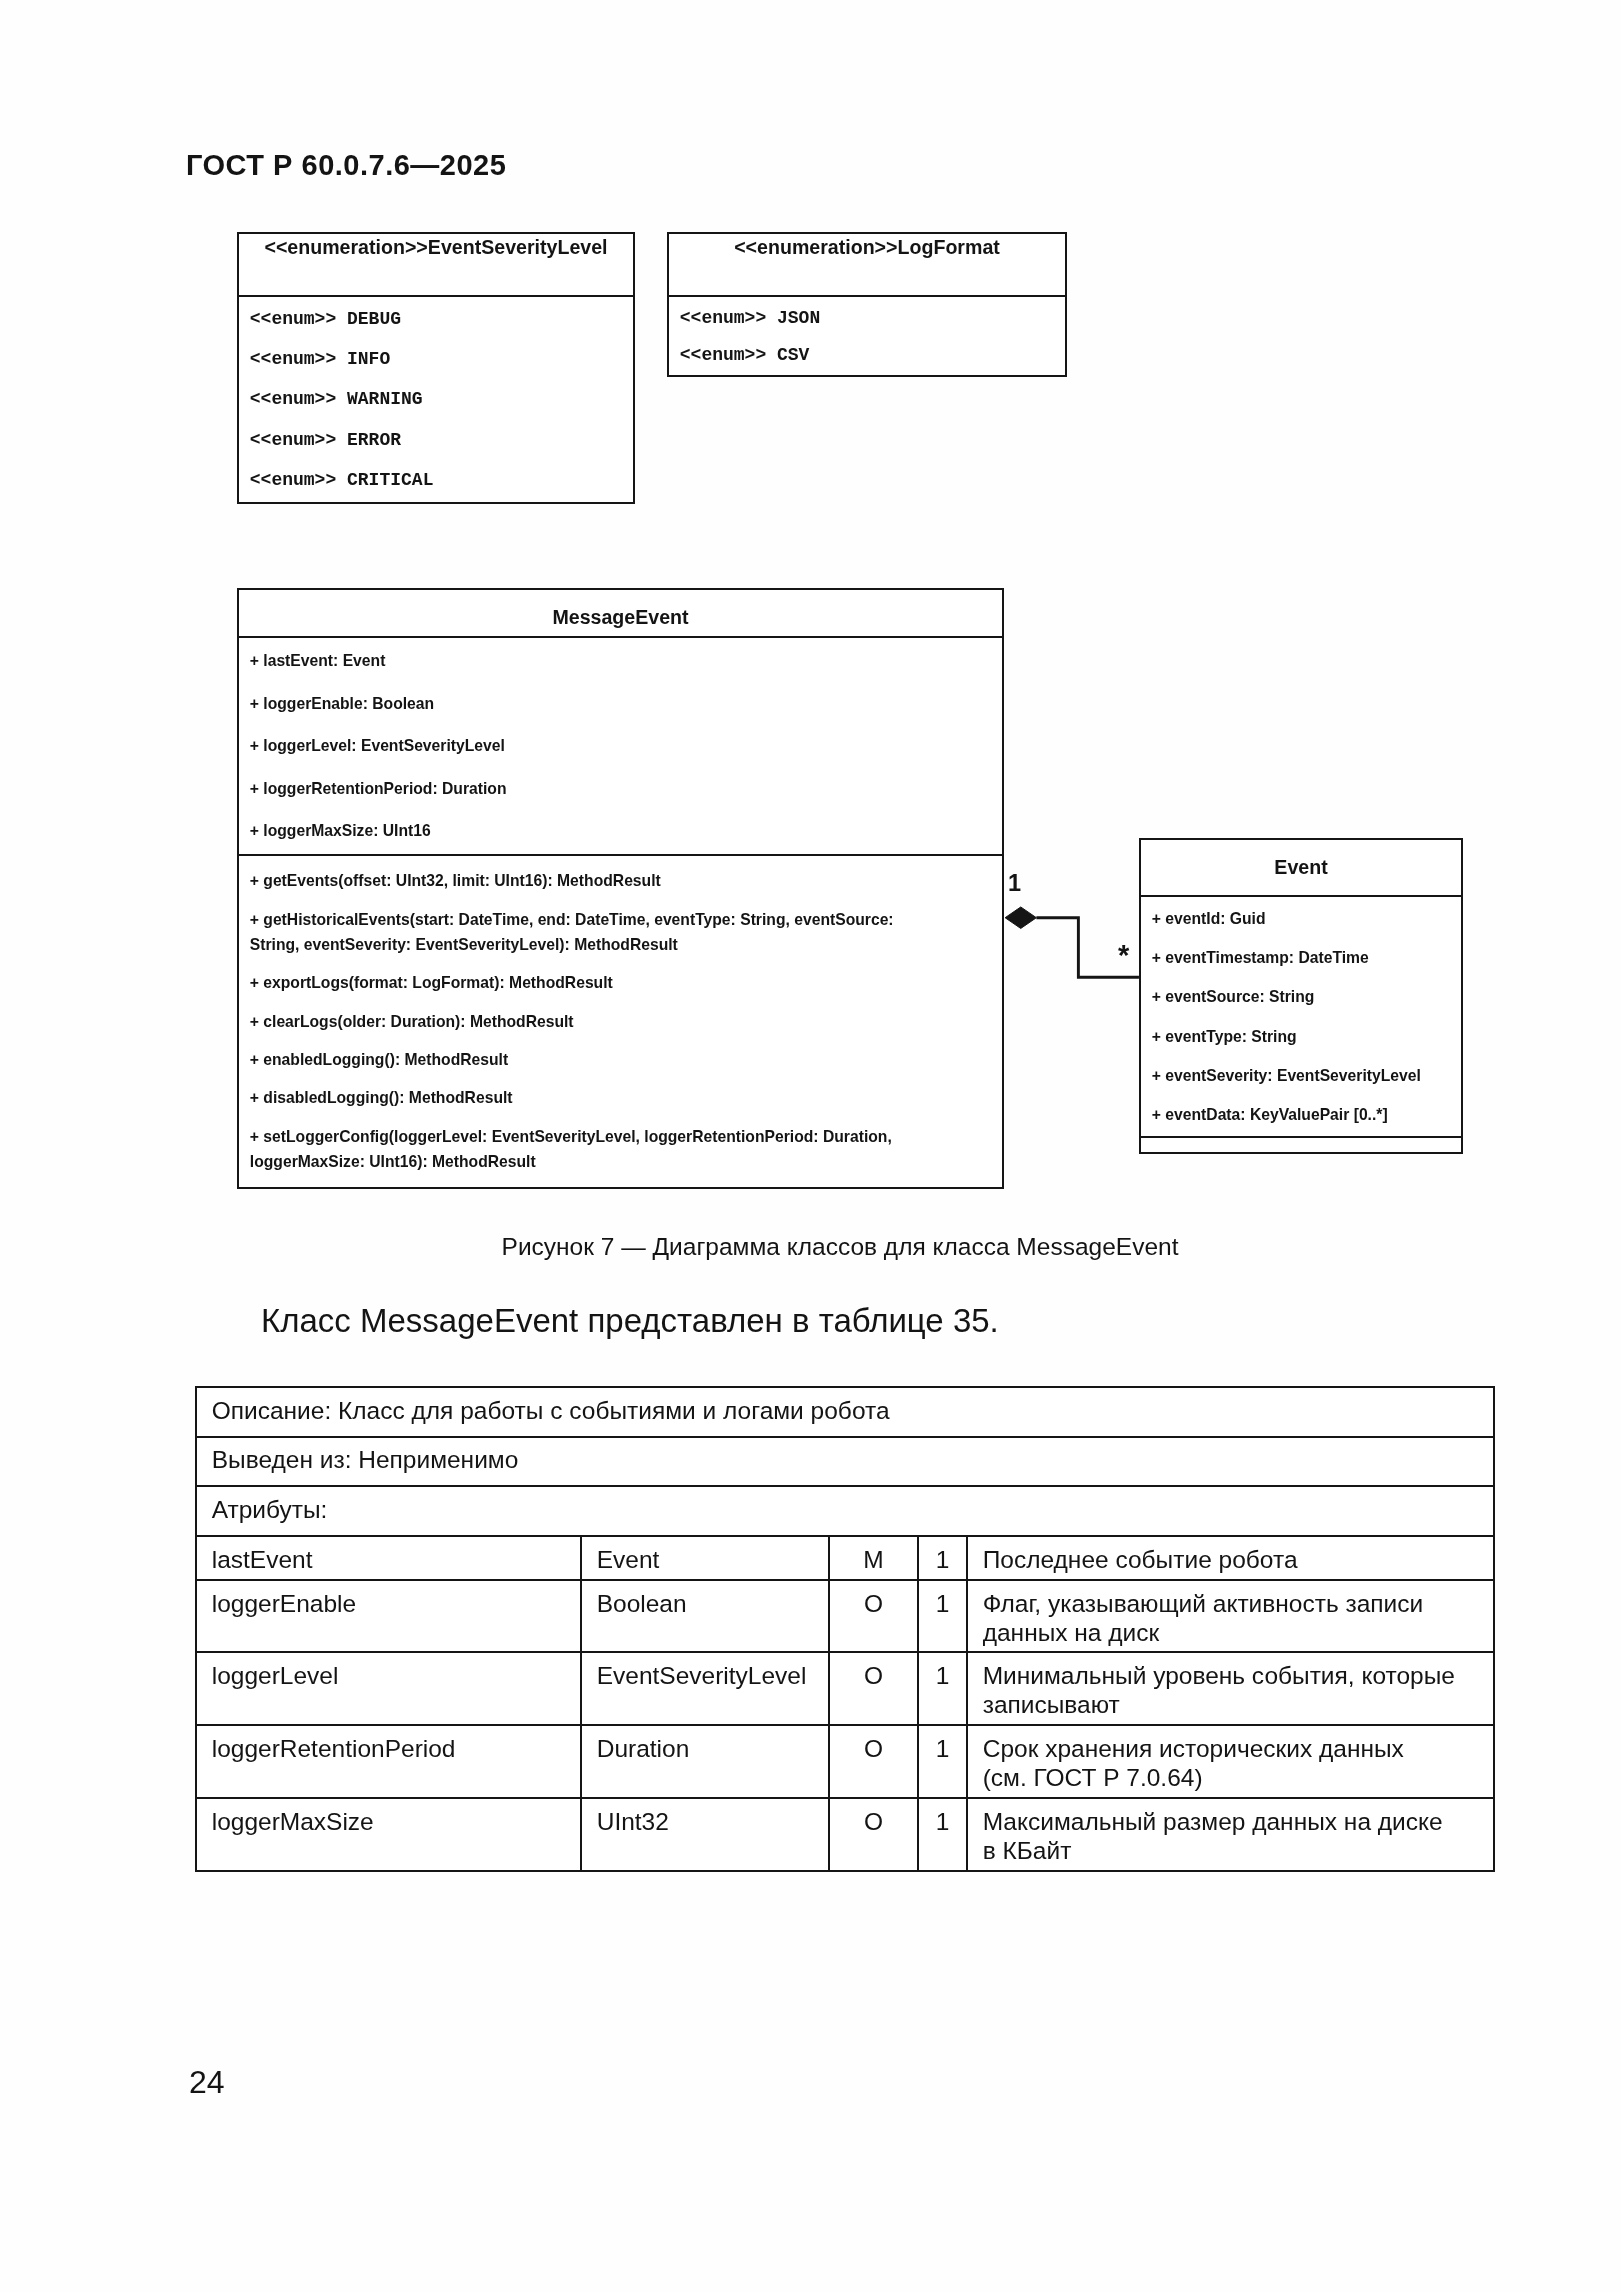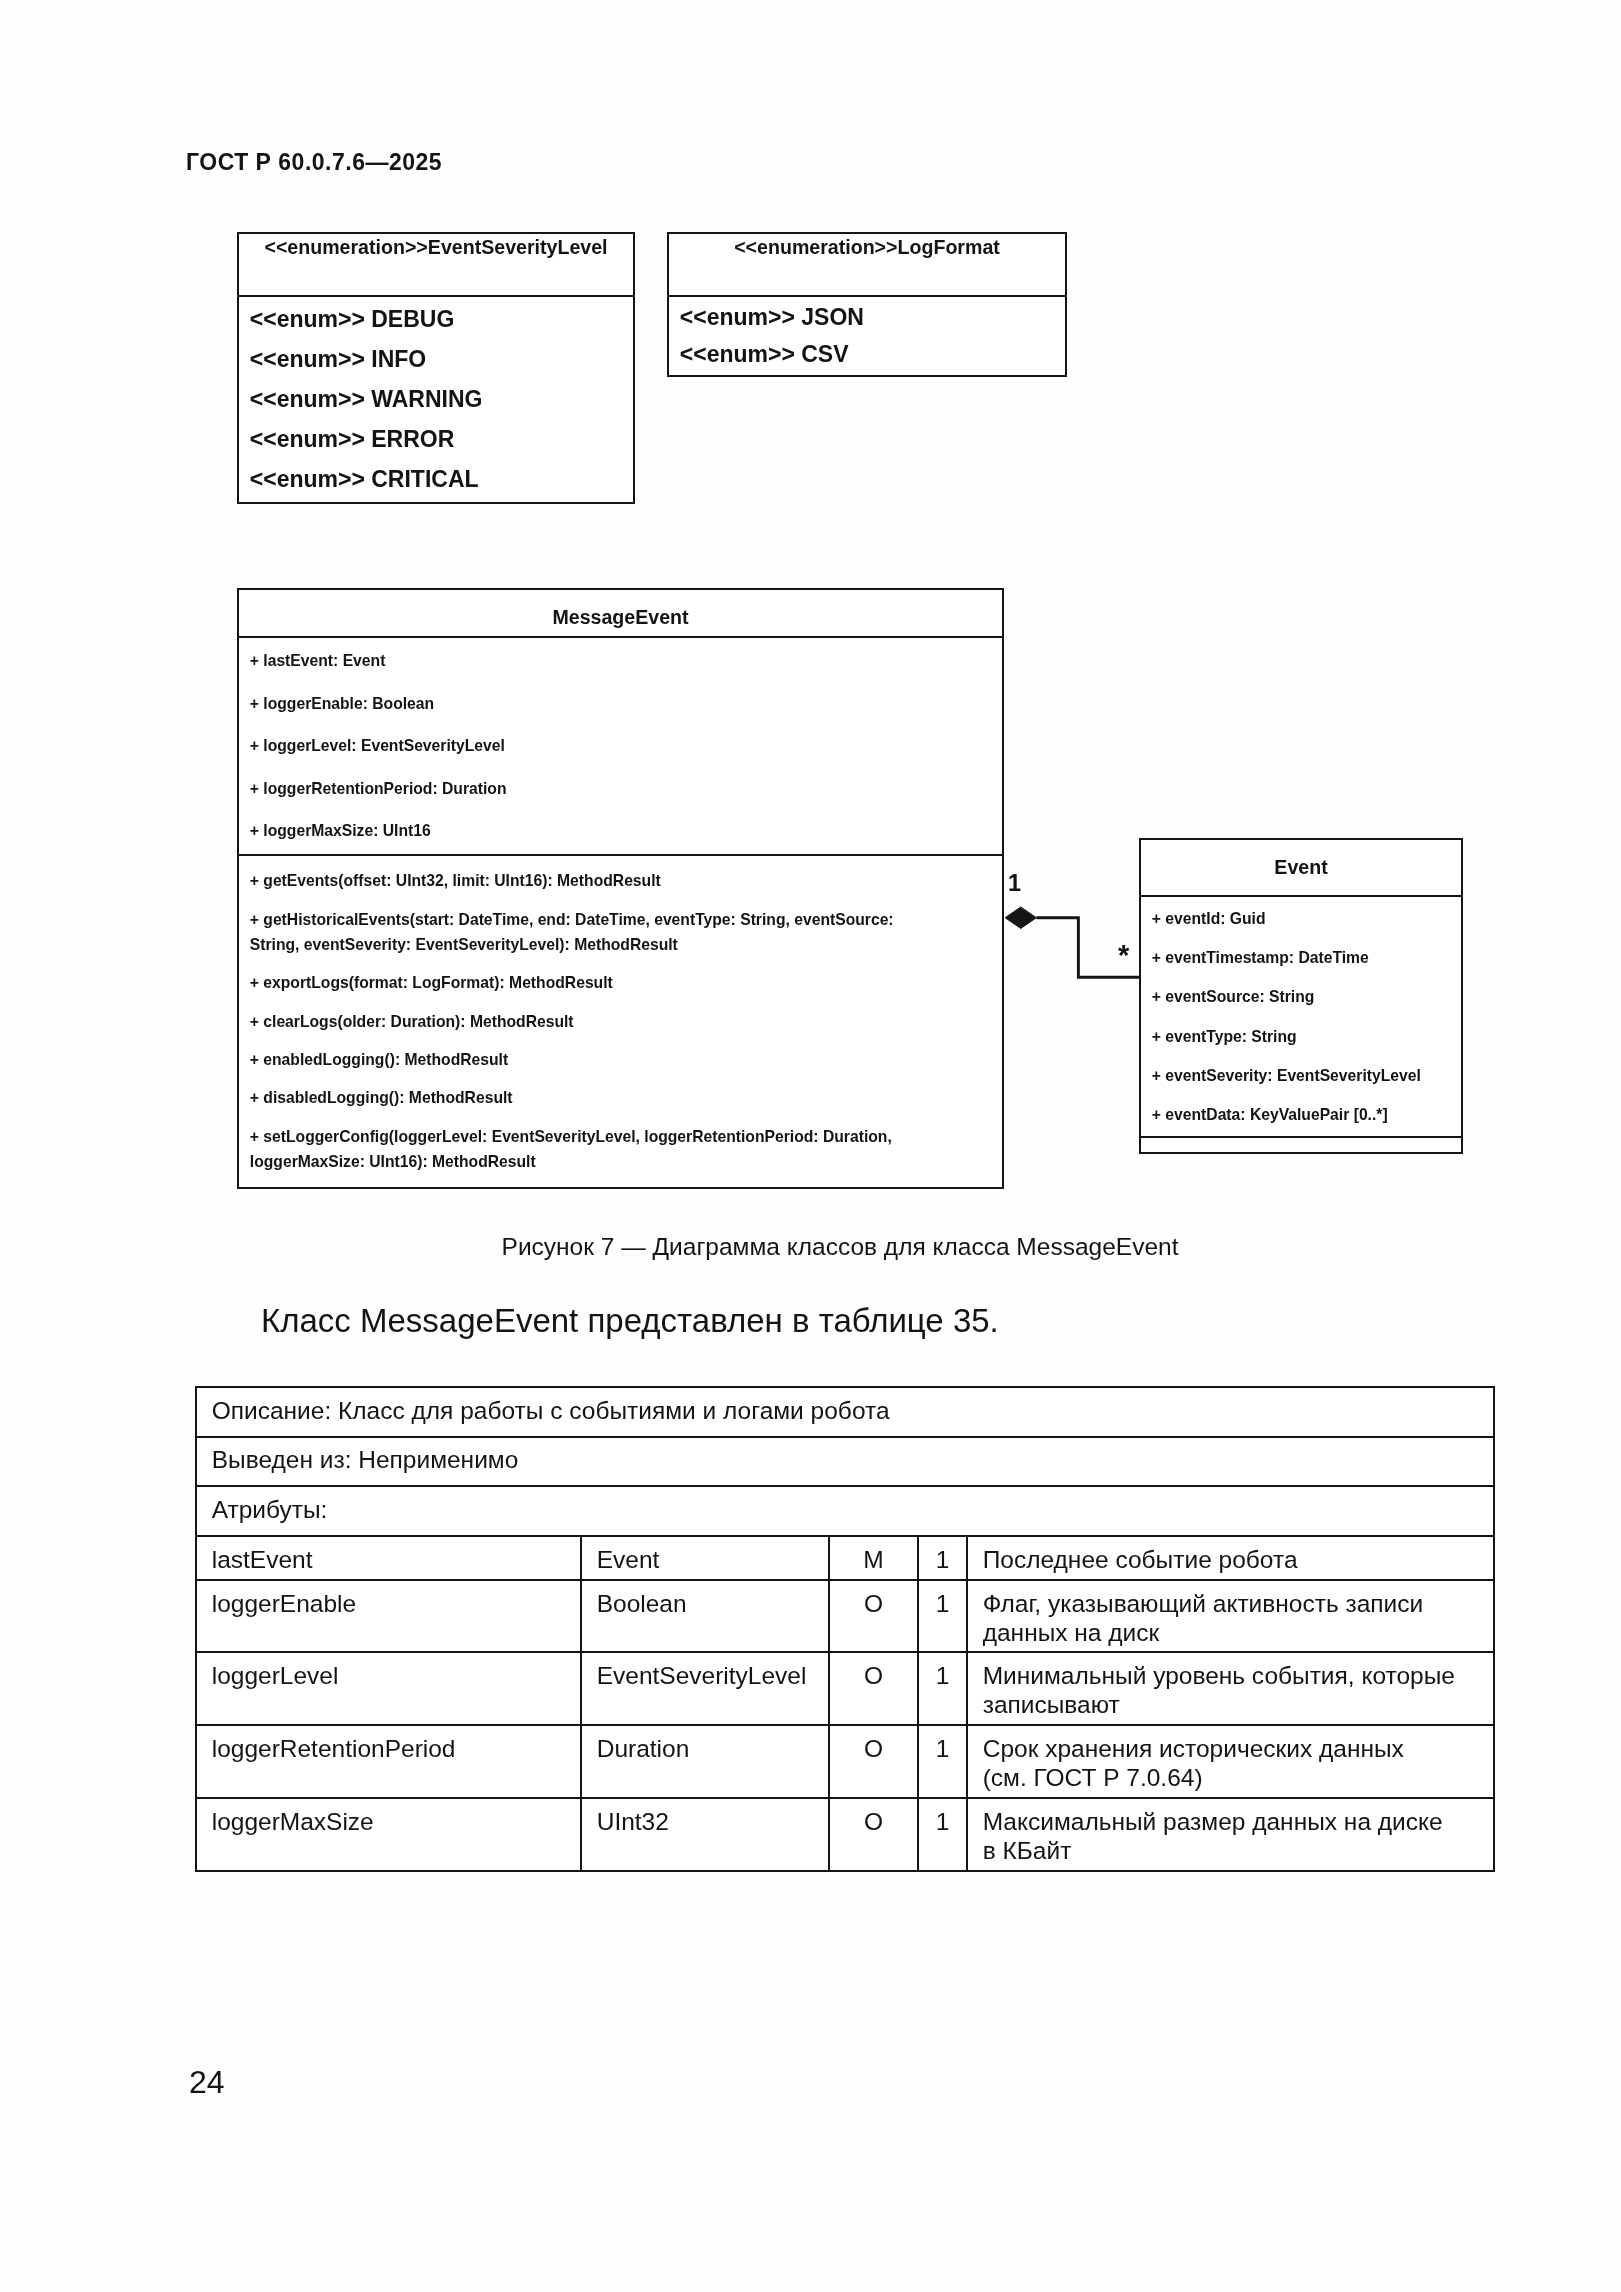--- a/index.html
+++ b/index.html
@@ -1,37 +1,37 @@
 <!DOCTYPE html>
 <html><head>
 <meta charset="utf-8">
 <style>
   html,body{margin:0;padding:0;background:#ffffff;}
   .page{
     position:relative;width:1621px;height:2293px;background:#fefefe;
     font-family:"Liberation Sans",sans-serif;color:#141414;overflow:hidden;
   }
   .abs{position:absolute;}
-  .doc-header{font-size:23px;font-weight:bold;letter-spacing:0.5px;text-align:center;}
+  .doc-header{font-size:29px;font-weight:bold;letter-spacing:0.5px;text-align:center;}
   
   .uml-box{
     position:absolute;border:2.9px solid #151515;background:#fff;
     box-sizing:border-box;display:flex;flex-direction:column;
   }
   .uml-title{
     border-bottom:2px solid #151515;text-align:center;font-weight:bold;
     display:flex;justify-content:center;flex:0 0 auto;
     font-size:19.6px;line-height:26.5px;
   }
   .uml-title.single{font-size:19.6px;margin-top:14px;}
   .uml-items{
     display:flex;flex-direction:column;justify-content:space-around;
     flex:1 1 auto;padding:2px 0;min-height:0;
   }
-  .enum-item{font-size:23px;font-weight:bold;padding-left:10.8px;white-space:nowrap;}
+  .enum-item{font-size:18px;font-weight:bold;padding-left:10.8px;white-space:nowrap;font-family:Liberation Mono, monospace;}
   .uml-member{
     font-size:15.7px;font-weight:bold;padding-left:10.8px;padding-right:3.9px;
     line-height:25.5px;white-space:pre-line;
   }
   .msg-attrs{
     display:flex;flex-direction:column;justify-content:space-around;
     flex:0 0 212px;border-bottom:2px solid #151515;min-height:0;
   }
   .event-footer{flex:0 0 13.7px;border-top:2px solid #151515;}
   

